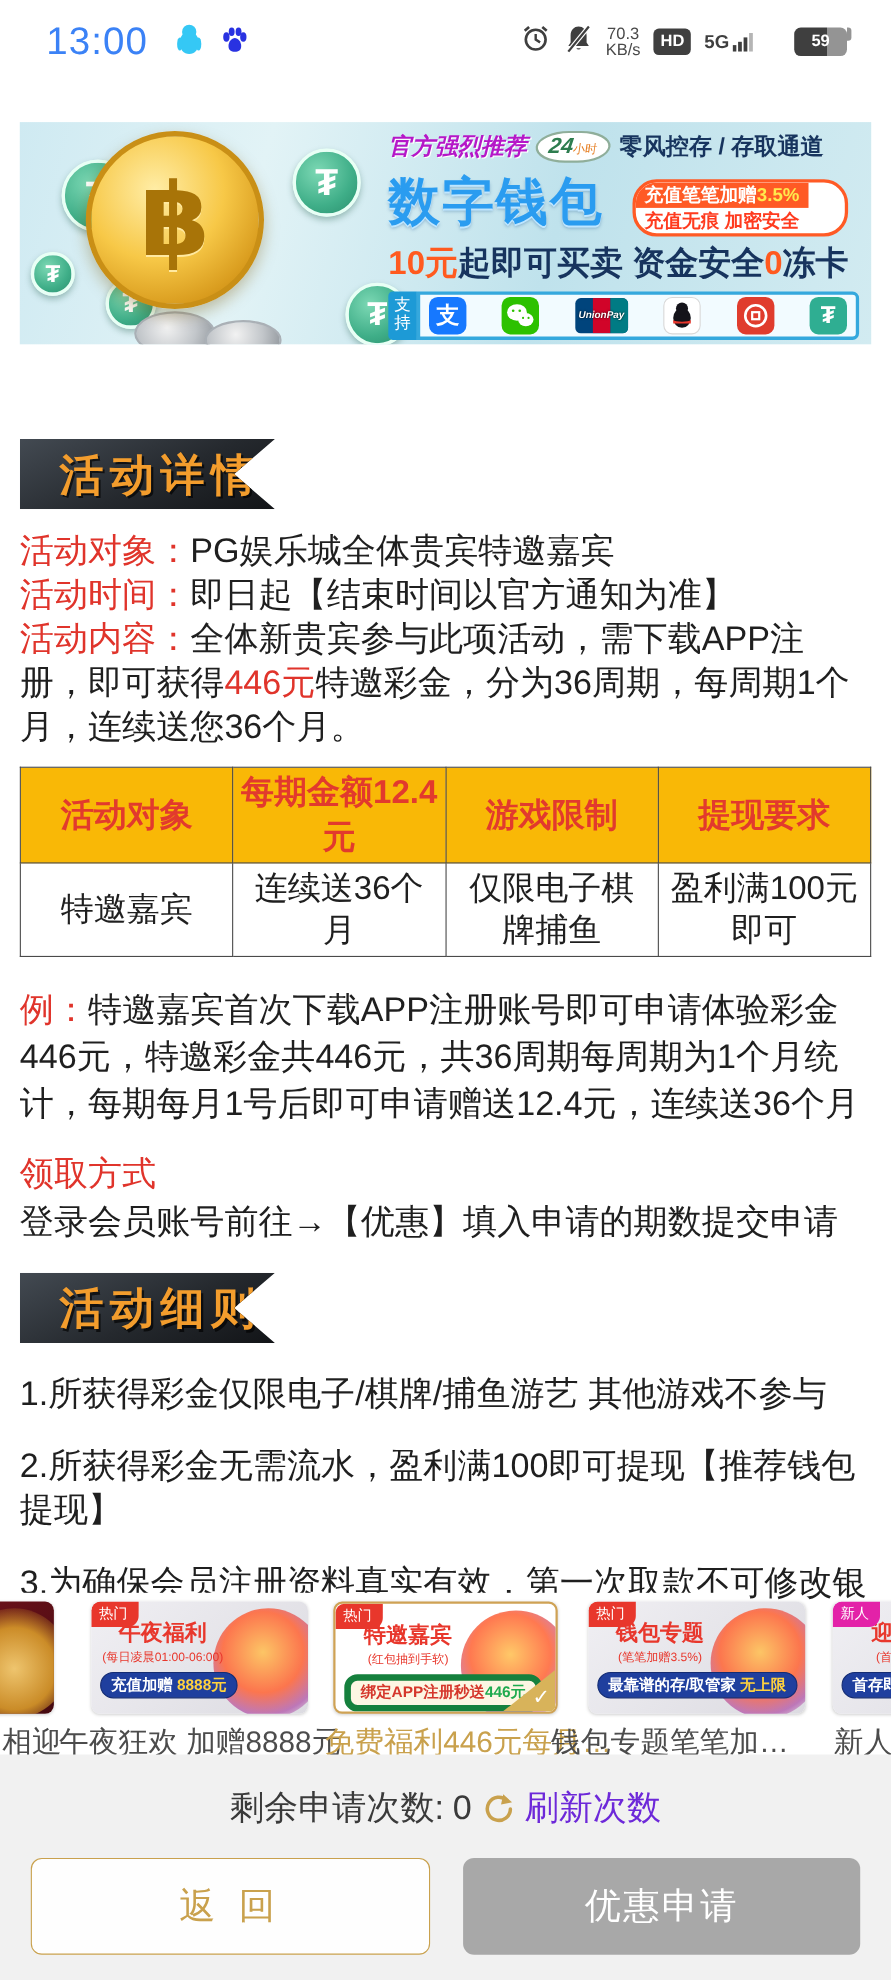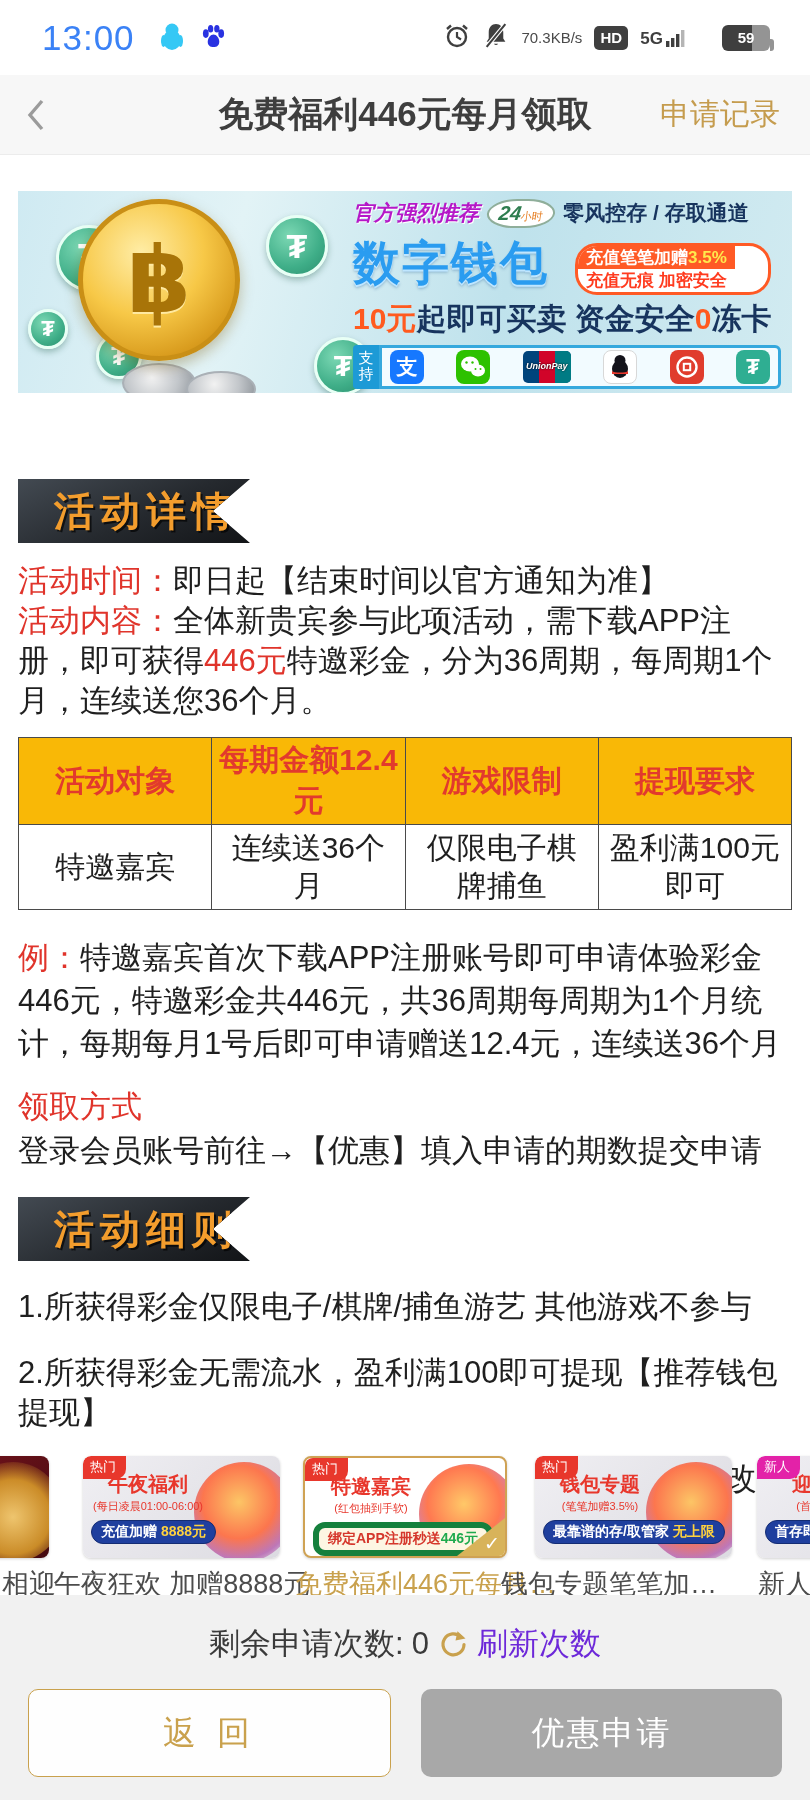--- a/index.html
+++ b/index.html
@@ -6,25 +6,25 @@
   html,body { background:#ddd; }
   body { font-family:"Liberation Sans","DejaVu Sans",sans-serif; }
   .page { position:relative; width:810px; height:1800px; background:#fff; margin:0 auto; overflow:hidden; }
 
   
   .statusbar { height:75px; display:flex; align-items:center; padding:0 36px 0 42px; background:#fff; }
   .sb-time { font-size:35px; color:#3b82f6; letter-spacing:1px; }
   .sb-left-icons { display:flex; align-items:center; gap:16px; margin-left:24px; }
   .sb-spacer { flex:1; }
   .sb-right { display:flex; align-items:center; gap:12px; }
-  .sb-speed { display:flex; flex-direction:row; align-items:center; font-size:15px; line-height:15px; color:#4a4a4a; }
+  .sb-speed { display:flex; flex-direction:column; align-items:center; font-size:15px; line-height:15px; color:#4a4a4a; }
   .sb-hd { width:34px; height:24px; background:#3f3f3f; border-radius:5px; color:#fff; font-size:15px; font-weight:bold; display:flex; align-items:center; justify-content:center; }
   .sb-5g { display:flex; align-items:flex-end; gap:3px; }
   .sb-5g .g-label { font-size:17px; font-weight:bold; color:#3f3f3f; line-height:17px; }
-  .sb-batt-wrap { display:flex; align-items:flex-end;padding-left:24px; }
+  .sb-batt-wrap { display:flex; align-items:flex-start;padding-left:24px; }
   .sb-batt { width:48px; height:26px; border-radius:6px; overflow:hidden; background:linear-gradient(90deg,#3f3f3f 62%,#949494 62%); color:#fff; font-size:15px; font-weight:bold; display:flex; align-items:center; justify-content:center; }
   .sb-batt-tip { width:4px; height:12px; background:#949494; border-radius:0 3px 3px 0; }
 
   
   .header { position:relative; height:80px; background:#f7f7f7; border-bottom:1px solid #ececec; display:flex; align-items:center; }
   .hdr-back { position:absolute; left:26px; top:23px; cursor:pointer; }
   .hdr-title { position:absolute; left:0; width:100%; text-align:center; font-size:35px; font-weight:600; color:#3e3e3e; }
   .hdr-action { position:absolute; right:30px; font-size:30px; color:#c59c4e; cursor:pointer; }
 
   
@@ -180,27 +180,20 @@
             <rect x="15" y="1" width="3.4" height="17" fill="#b5b5b5"></rect>
           </svg>
       </span>
       <span class="sb-batt-wrap">
         <span class="sb-batt">59</span>
         <span class="sb-batt-tip"></span>
       </span>
     </span>
   </div>
 
-  <div class="header">
-    <span class="hdr-back"><svg width="20" height="34" viewBox="0 0 20 34">
-          <polyline points="16,3 4,17 16,31" fill="none" stroke="#9b9b9b" stroke-width="3.4"></polyline>
-        </svg></span>
-    <div class="hdr-title">免费福利446元每月领取</div>
-    <div class="hdr-action">申请记录</div>
-  </div>
 
   <div class="banner">
     <div class="tcoin" style="left:38px;top:34px;width:66px;height:66px;font-size:36px;">₮</div>
     <div class="tcoin" style="left:248px;top:24px;width:62px;height:62px;font-size:34px;">₮</div>
     <div class="tcoin" style="left:10px;top:118px;width:40px;height:40px;font-size:22px;">₮</div>
     <div class="tcoin" style="left:78px;top:142px;width:46px;height:46px;font-size:25px;">₮</div>
     <div class="tcoin" style="left:296px;top:146px;width:58px;height:58px;font-size:30px;">₮</div>
     <div class="silver" style="left:104px;top:172px;width:74px;height:40px;"></div>
     <div class="silver" style="left:168px;top:180px;width:70px;height:36px;"></div>
     <div class="btc">
@@ -263,20 +256,21 @@
       </div>
 
     </div>
   </div>
 
   <div class="flag first">
     <span>活动详情</span>
   </div>
 
   <div class="details">
+    <div><span class="red">活动对象：</span><span>PG娱乐城全体贵宾特邀嘉宾</span></div>
     <div><span class="red">活动时间：</span><span>即日起【结束时间以官方通知为准】</span></div>
     <div><span class="red">活动内容：</span><span>全体新贵宾参与此项活动，需下载APP注册，即可获得</span><span class="red">446元</span><span>特邀彩金，分为36周期，每周期1个月，连续送您36个月。</span></div>
   </div>
 
   <div class="table-wrap">
     <table class="promo">
       <tbody>
           <tr>
         <th>活动对象</th>
         <th>每期金额12.4元</th>

